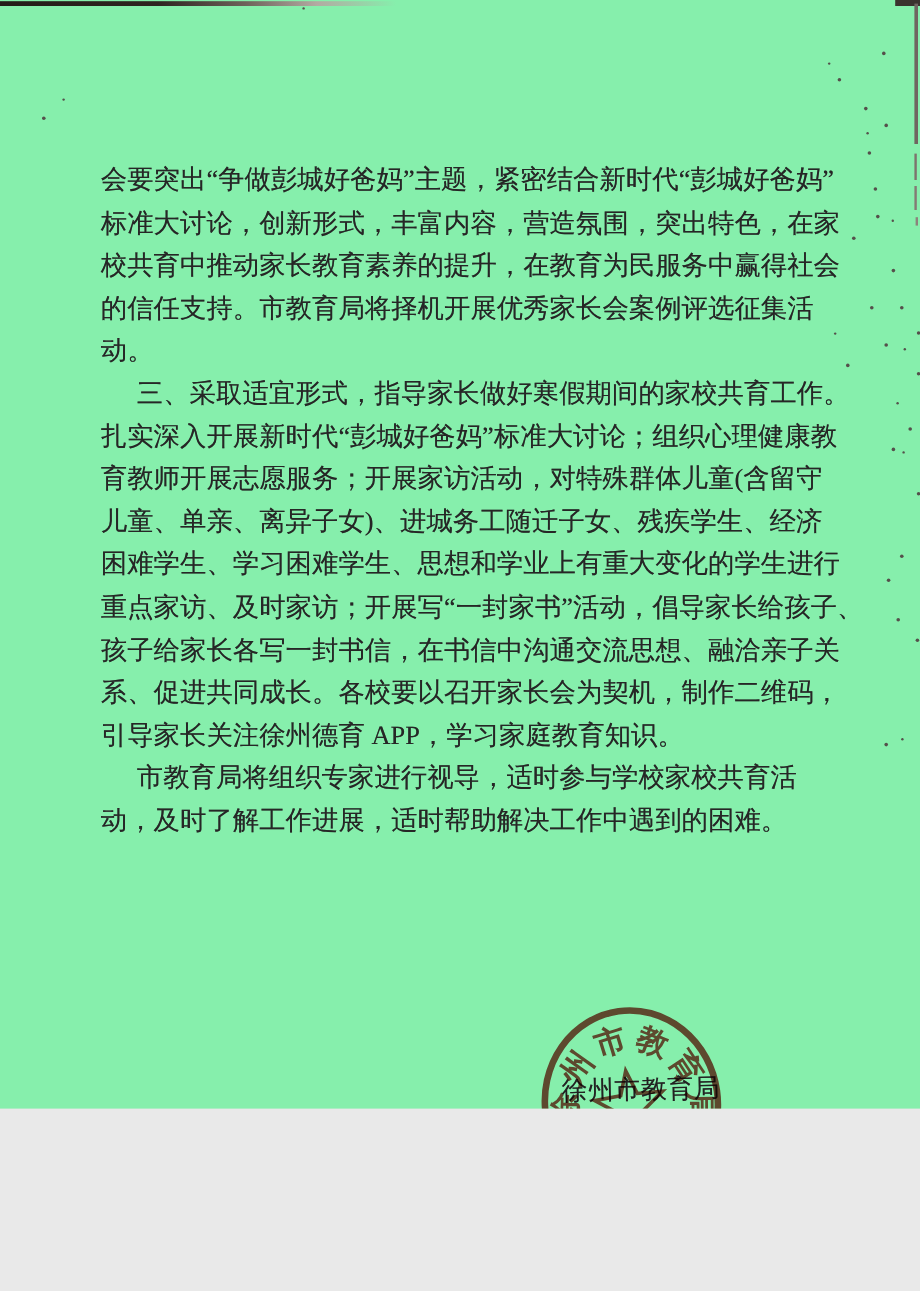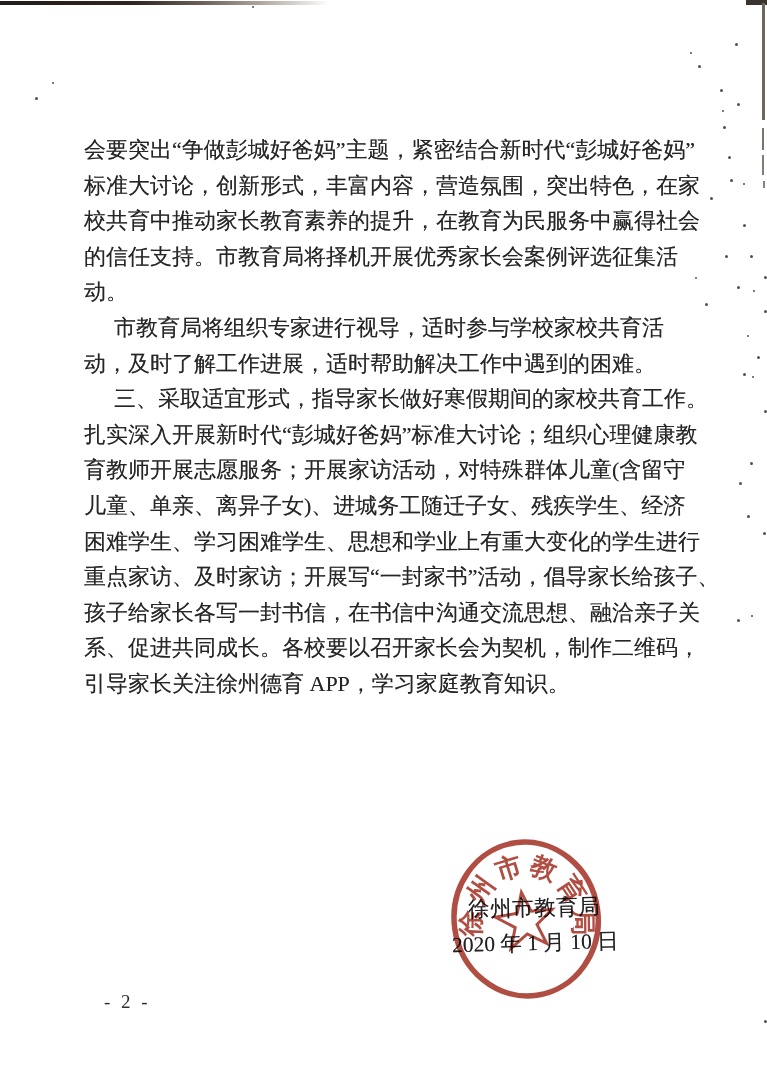--- a/index.html
+++ b/index.html
@@ -1,20 +1,20 @@
 <!DOCTYPE html>
 <html><head>
 <meta charset="utf-8">
 <style>
   * { margin:0; padding:0; box-sizing:border-box; }
   html,body { background:#e9e9e9; }
   .page {
     position:relative;
-    width:767px; height:1076px;
-    background:#ffffff;
+    width:767px; height:924px;
+    background:#86efac;
     overflow:hidden;
     font-family:"Liberation Serif","DejaVu Serif",serif;
   }
   
   .body-text {
     position:absolute; left:84px; top:132px;
     font-size:22px; line-height:35.6px;
     color:#262626;
     white-space:nowrap;
     text-shadow:0 0 0.5px rgba(40,40,40,0.55);
@@ -112,22 +112,22 @@
       <div class="speck" style="left: 739px; top: 482px; width: 3px; height: 3px;"></div>
       <div class="speck" style="left: 747px; top: 515px; width: 3px; height: 3px;"></div>
       <div class="speck" style="left: 763px; top: 532px; width: 3px; height: 3px;"></div>
       <div class="speck" style="left: 751px; top: 615px; width: 2px; height: 2px;"></div>
       <div class="speck" style="left: 737px; top: 619px; width: 3px; height: 3px;"></div>
       <div class="speck" style="left: 764px; top: 1020px; width: 3px; height: 3px;"></div>
     </div>
 
   <div class="body-text">
     <p>会要突出“争做彭城好爸妈”主题，紧密结合新时代“彭城好爸妈”<br>标准大讨论，创新形式，丰富内容，营造氛围，突出特色，在家<br>校共育中推动家长教育素养的提升，在教育为民服务中赢得社会<br>的信任支持。市教育局将择机开展优秀家长会案例评选征集活<br>动。</p>
+    <p class="indent">三、采取适宜形式，指导家长做好寒假期间的家校共育工作。<br>扎实深入开展新时代“彭城好爸妈”标准大讨论；组织心理健康教<br>育教师开展志愿服务；开展家访活动，对特殊群体儿童(含留守<br>儿童、单亲、离异子女)、进城务工随迁子女、残疾学生、经济<br>困难学生、学习困难学生、思想和学业上有重大变化的学生进行<br>重点家访、及时家访；开展写“一封家书”活动，倡导家长给孩子、<br>孩子给家长各写一封书信，在书信中沟通交流思想、融洽亲子关<br>系、促进共同成长。各校要以召开家长会为契机，制作二维码，<br>引导家长关注徐州德育 APP，学习家庭教育知识。</p>
     <p class="indent">市教育局将组织专家进行视导，适时参与学校家校共育活<br>动，及时了解工作进展，适时帮助解决工作中遇到的困难。</p>
-    <p class="indent">三、采取适宜形式，指导家长做好寒假期间的家校共育工作。<br>扎实深入开展新时代“彭城好爸妈”标准大讨论；组织心理健康教<br>育教师开展志愿服务；开展家访活动，对特殊群体儿童(含留守<br>儿童、单亲、离异子女)、进城务工随迁子女、残疾学生、经济<br>困难学生、学习困难学生、思想和学业上有重大变化的学生进行<br>重点家访、及时家访；开展写“一封家书”活动，倡导家长给孩子、<br>孩子给家长各写一封书信，在书信中沟通交流思想、融洽亲子关<br>系、促进共同成长。各校要以召开家长会为契机，制作二维码，<br>引导家长关注徐州德育 APP，学习家庭教育知识。</p>
   </div>
 
   <div class="sign-name">徐州市教育局</div>
   <div class="sign-date">2020 年 1 月 10 日</div>
 
   <div class="page-num">- 2 -</div>
 
   <div class="seal" id="seal" style="color: rgb(168, 58, 46);">
     <svg viewBox="0 0 156 164" xmlns="http://www.w3.org/2000/svg">
       <ellipse cx="78" cy="83" rx="72" ry="77" fill="none" stroke="currentColor" stroke-width="5.5"></ellipse>

